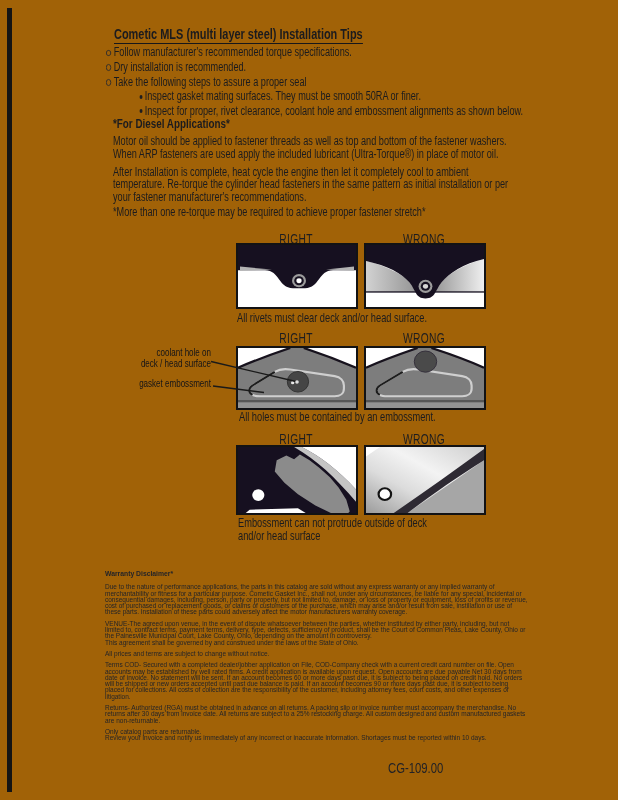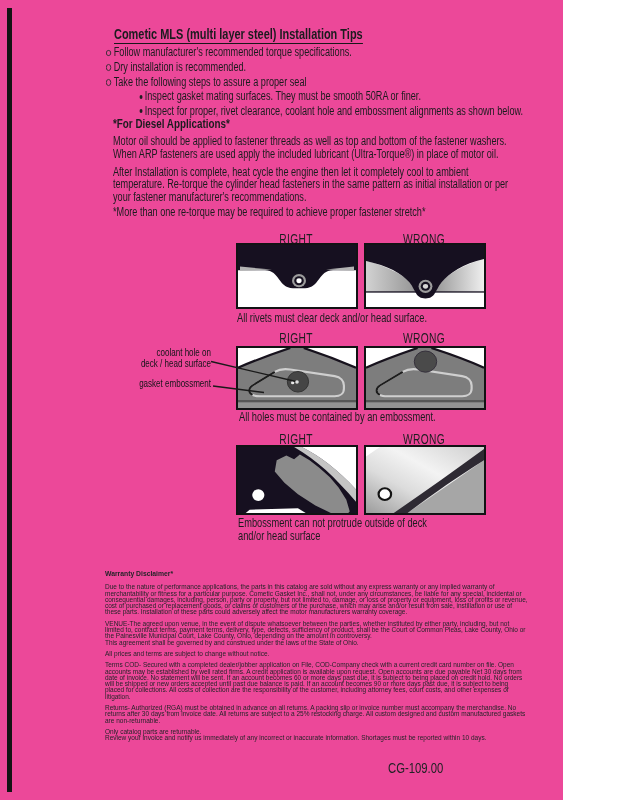--- a/index.html
+++ b/index.html
@@ -1,17 +1,17 @@
 <!DOCTYPE html>
 <html><head>
 <meta charset="utf-8">
 <style>
   html,body{margin:0;padding:0;background:#ffffff;}
   .page{
-    position:relative;width:563px;height:800px;background:#ec4899;overflow:hidden;
+    position:relative;width:618px;height:800px;background:#a16207;overflow:hidden;
     font-family:"Liberation Sans",sans-serif;color:#1b1b1e;
   }
   .edge-bar{position:absolute;left:7px;top:8px;width:4.5px;height:784px;background:#141414;}
   
   .cond{transform:scaleX(0.73);transform-origin:0 0;}
   .cond-c{transform:scaleX(0.73);transform-origin:50% 0;}
   .cond-r{transform:scaleX(0.73);transform-origin:100% 0;}
 
   .title{
     position:absolute;left:114px;top:25px;width:420px;

